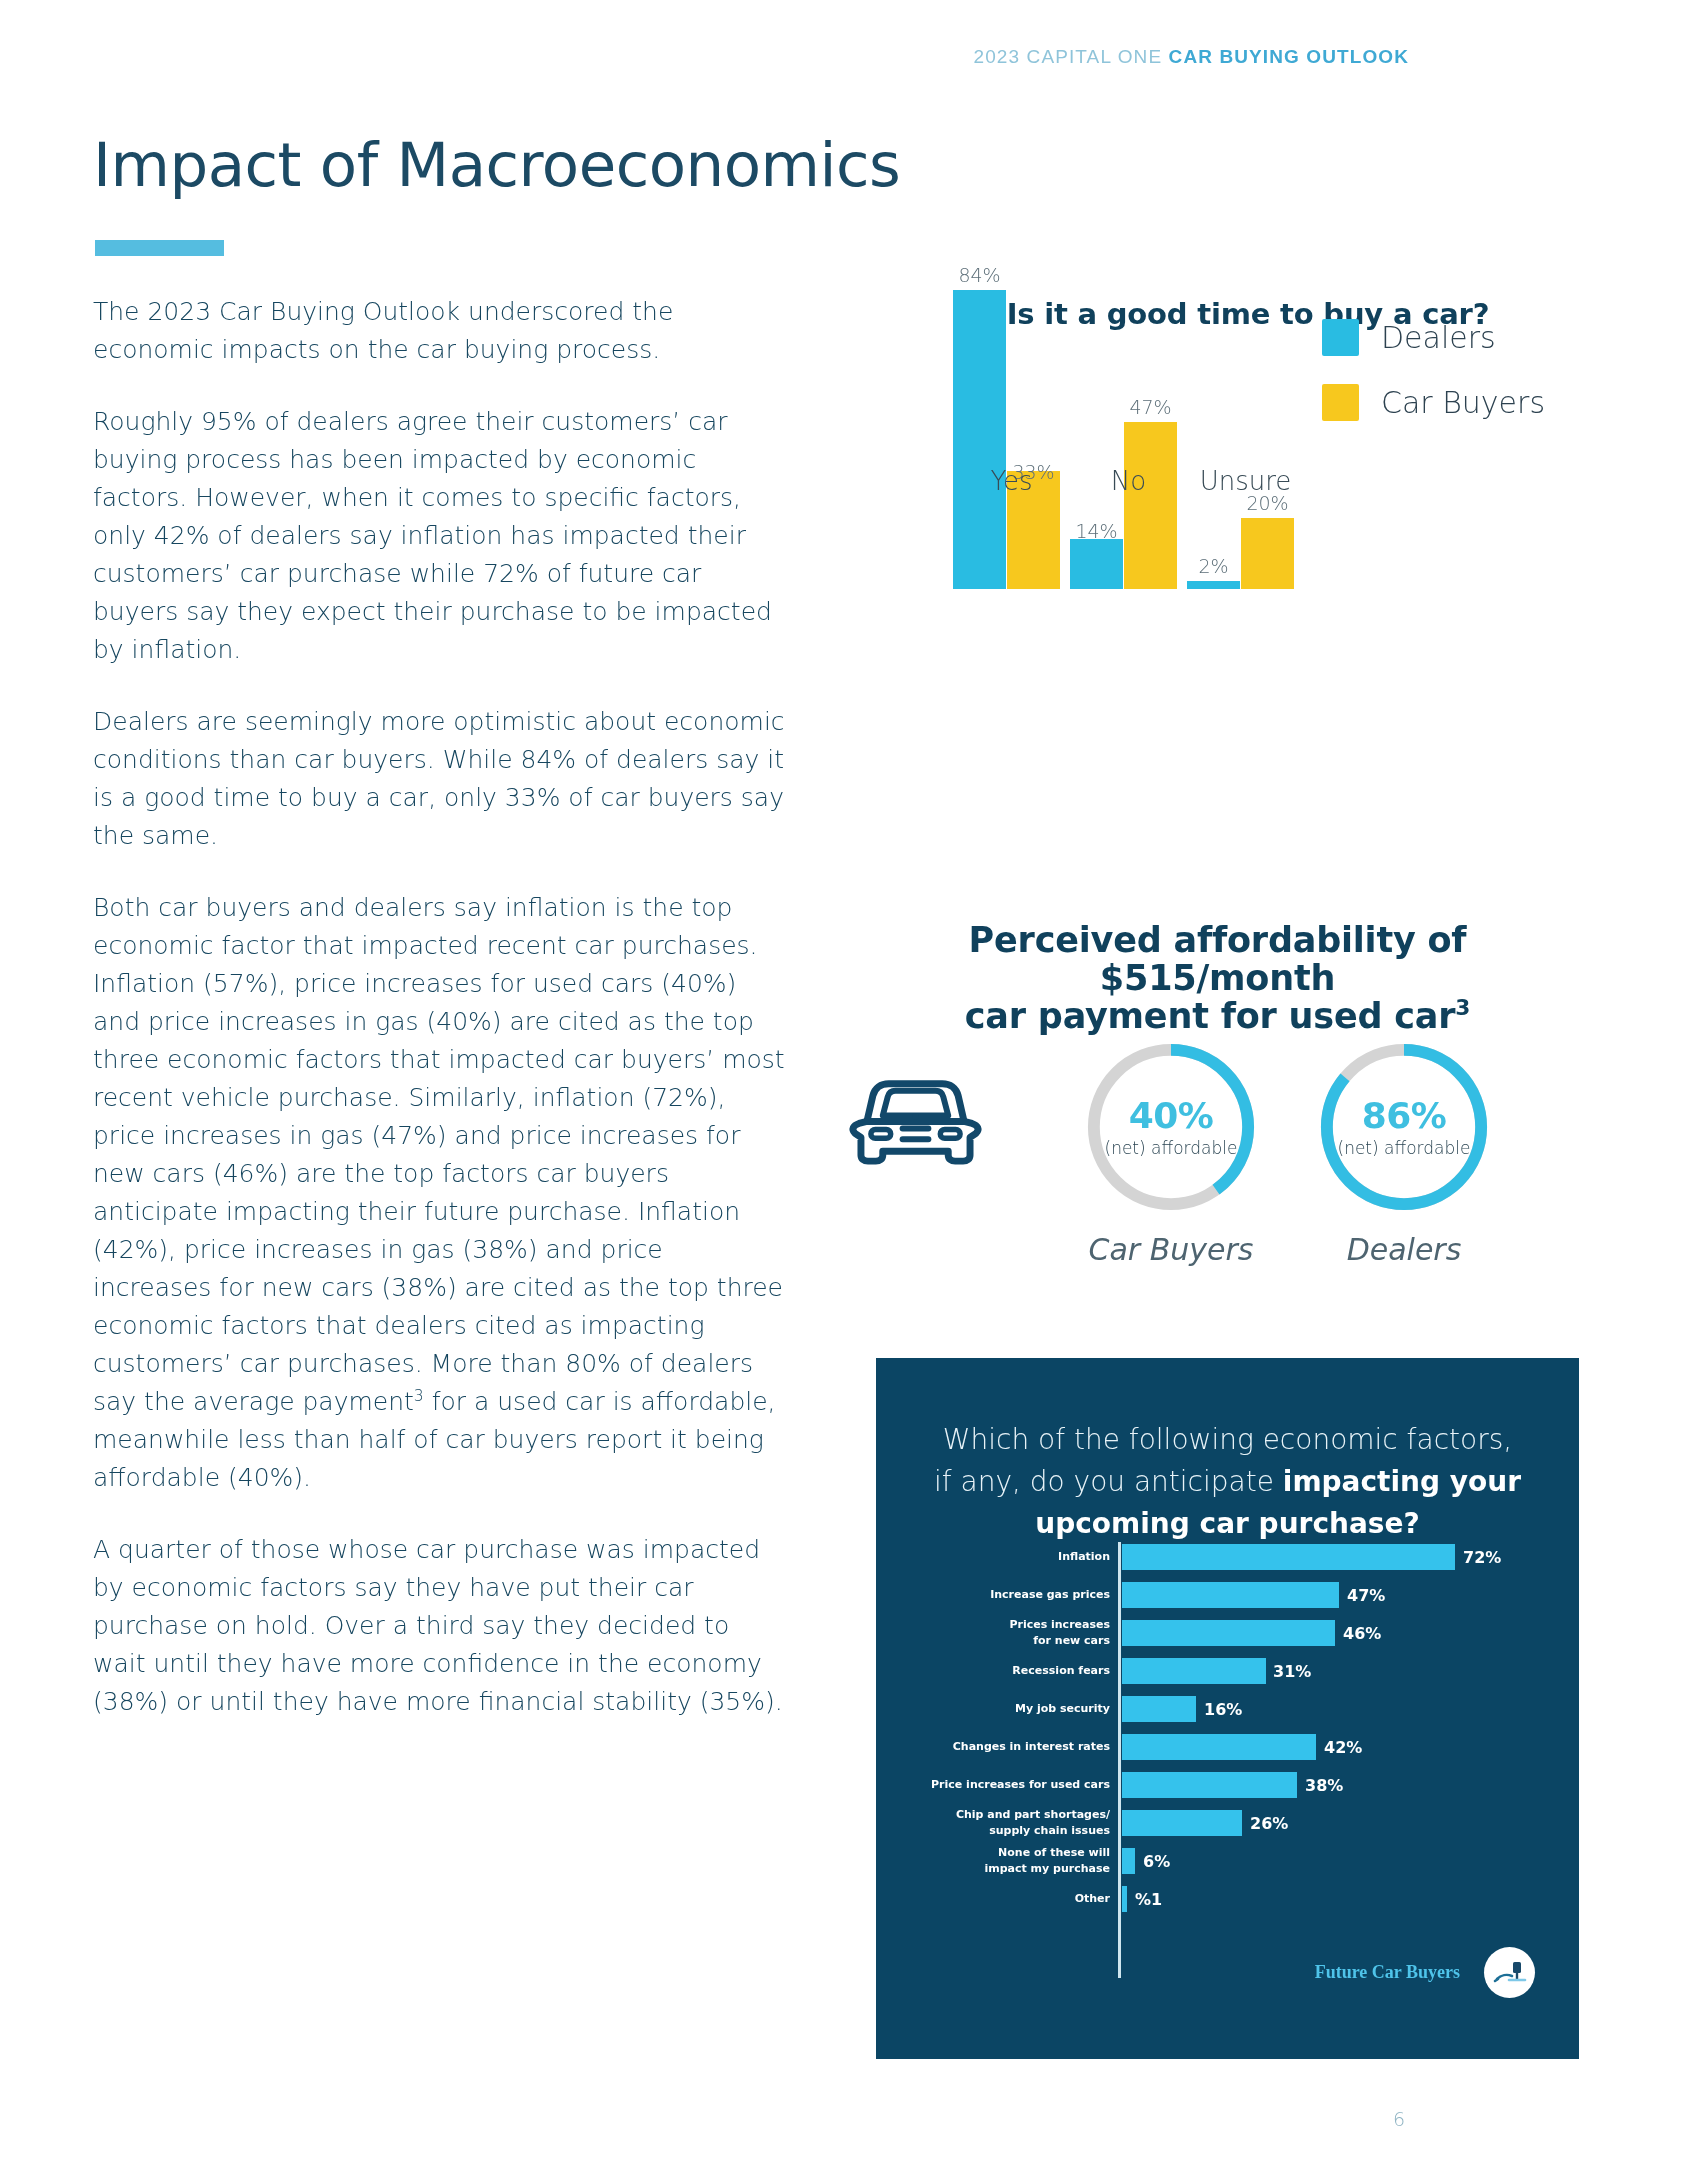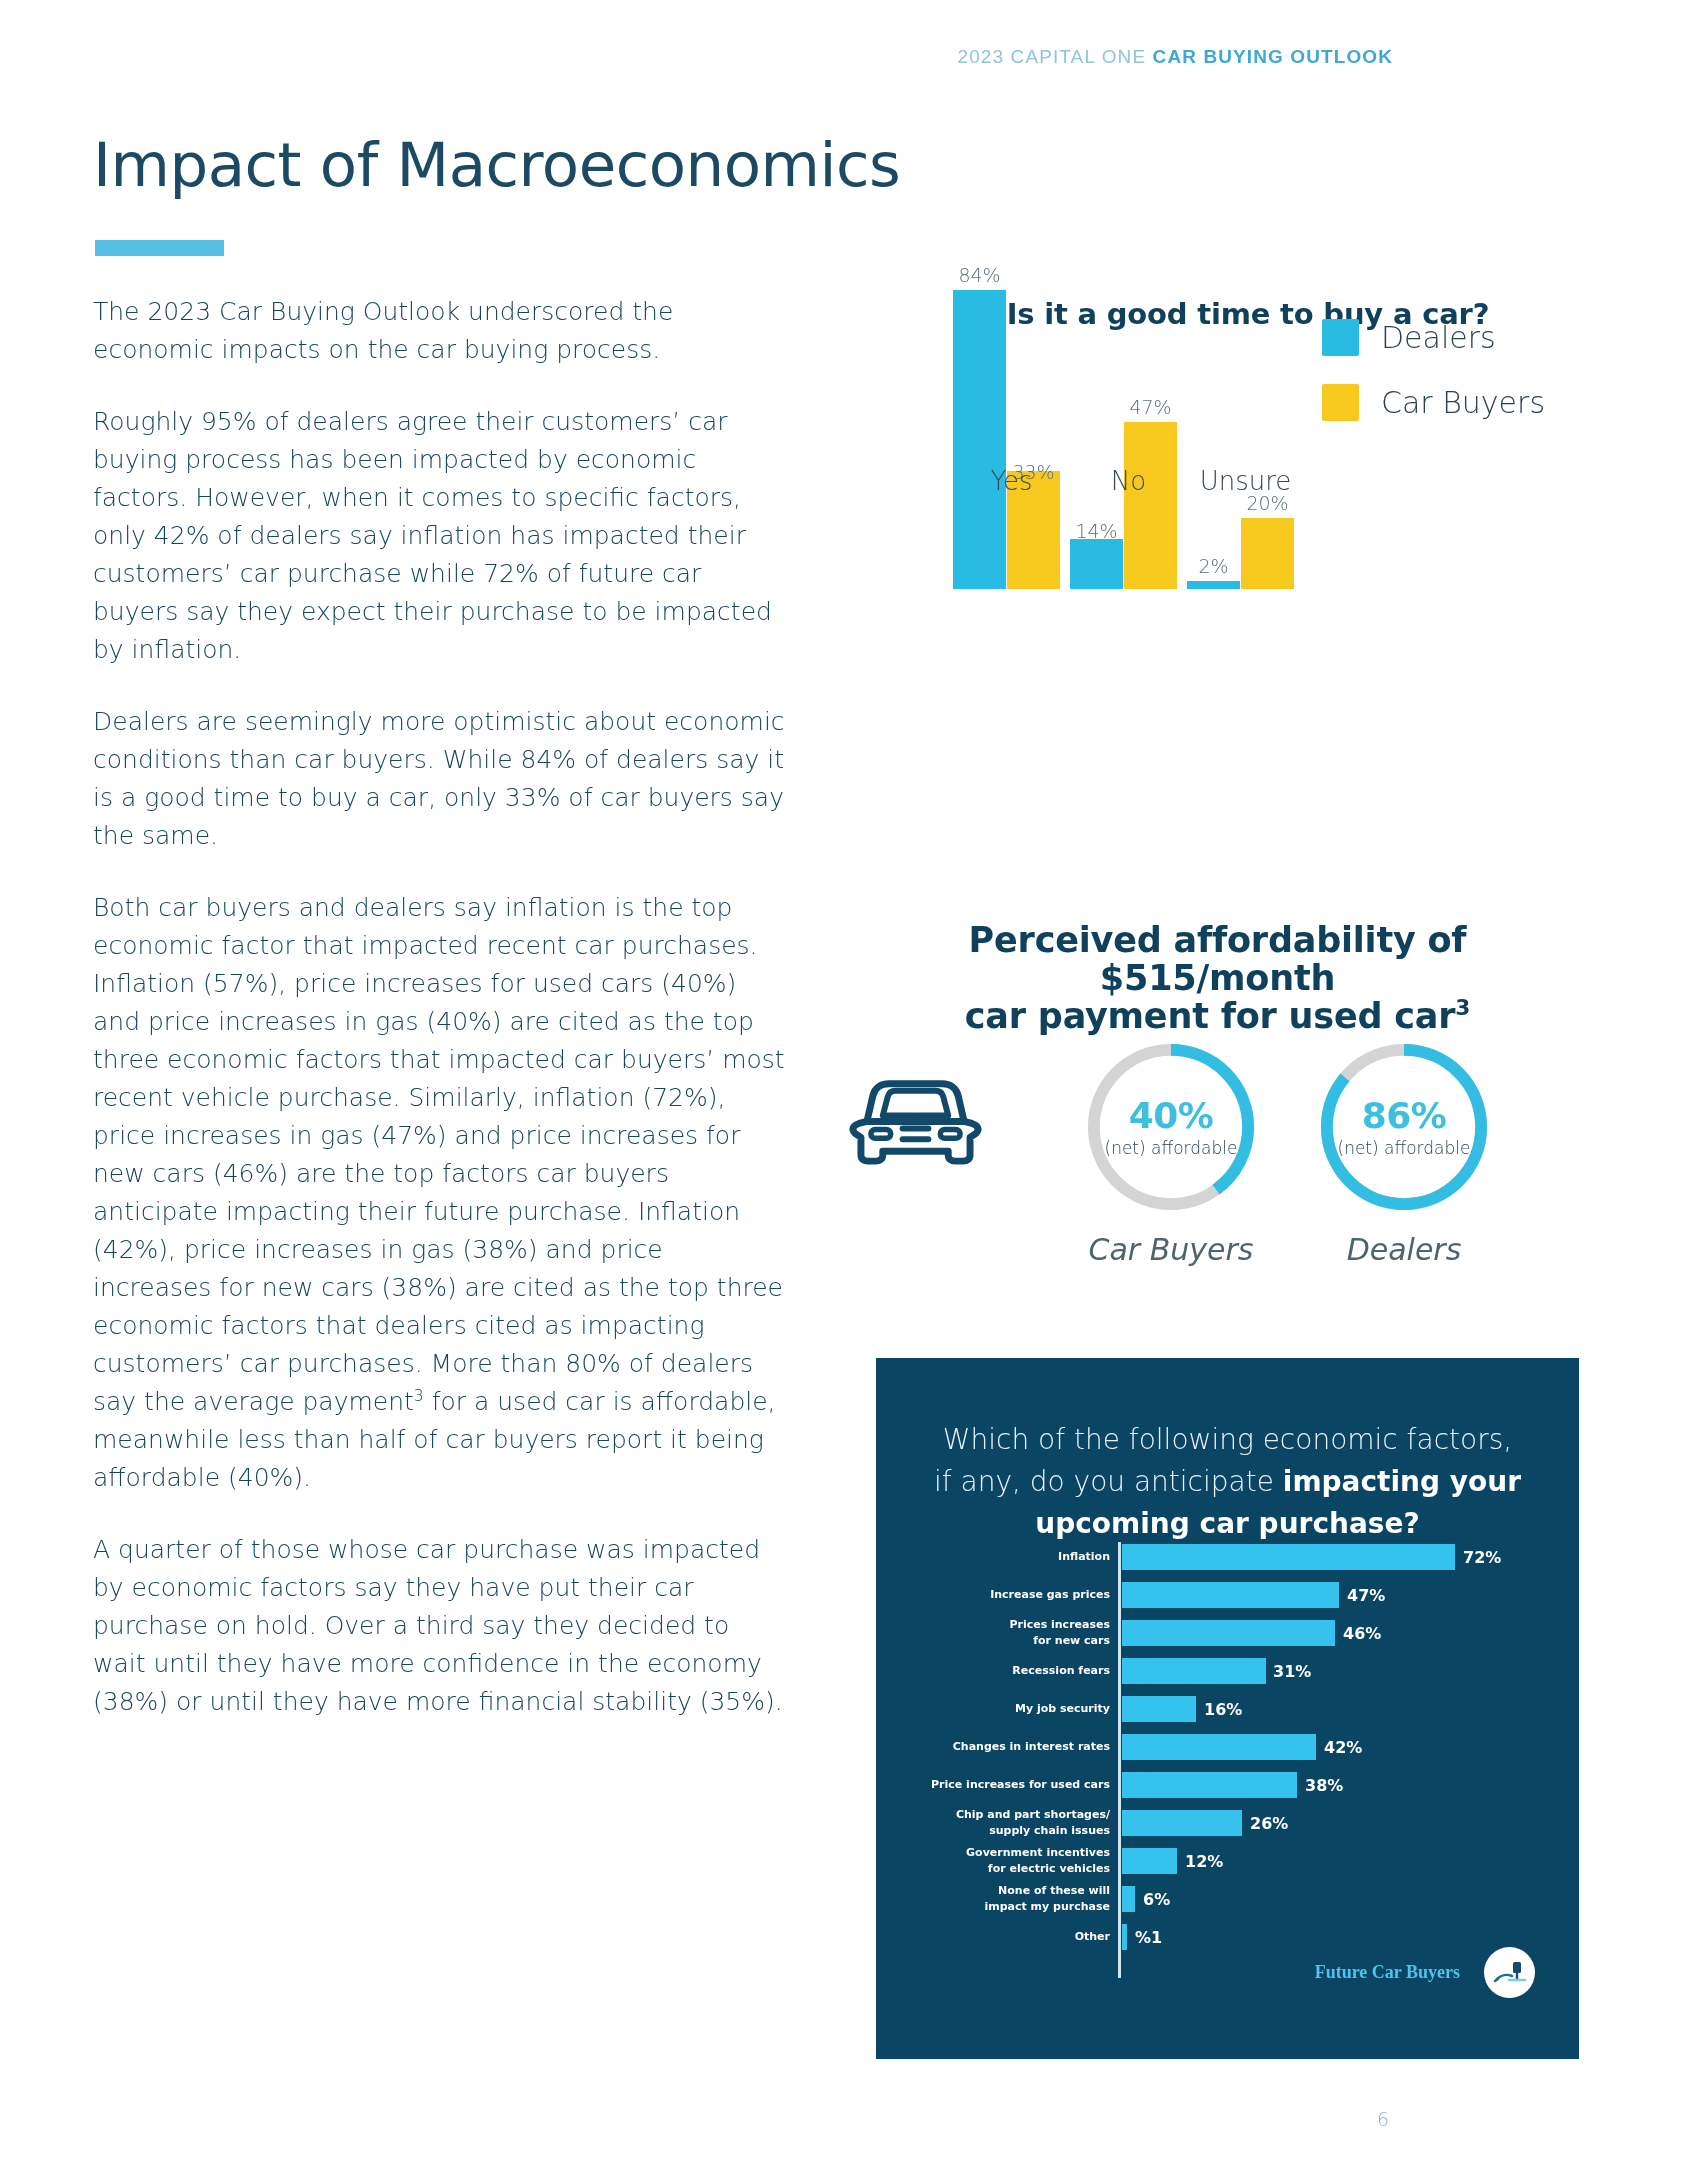--- a/index.html
+++ b/index.html
@@ -4,21 +4,21 @@
 <style>
   html,body{margin:0;padding:0;}
   body{
     width:1683px;height:2178px;
     background:#ffffff;
     font-family:"Liberation Sans", sans-serif;
     color:#13415c;
     position:relative;
     overflow:hidden;
   }
-  .page{position:relative;width:1429px;height:2178px;}
+  .page{position:relative;width:1429px;height:2178px;padding-left:16px;}
 
   
   .header{
     position:absolute; top:46px; right:36px;
     font-size:19px; letter-spacing:1.1px;
     color:#8fc4da; font-weight:400;
   }
   .header .bold{color:#3fa9d4;font-weight:700;}
 
   
@@ -331,28 +331,20 @@
 
       <div class="hb-row">
         <div class="hb-label" style="white-space:pre-line">Chip and part shortages/
 supply chain issues</div>
         <div class="hb-track">
           <div class="hb-fill" style="width:120px"></div>
           <div class="hb-val" style="left:128px">26%</div>
         </div>
       </div>
 
-      <div class="hb-row">
-        <div class="hb-label" style="white-space:pre-line">Government incentives
-for electric vehicles</div>
-        <div class="hb-track">
-          <div class="hb-fill" style="width:55px"></div>
-          <div class="hb-val" style="left:63px">12%</div>
-        </div>
-      </div>
 
       <div class="hb-row">
         <div class="hb-label" style="white-space:pre-line">None of these will
 impact my purchase</div>
         <div class="hb-track">
           <div class="hb-fill" style="width:13px"></div>
           <div class="hb-val" style="left:21px">6%</div>
         </div>
       </div>
 

